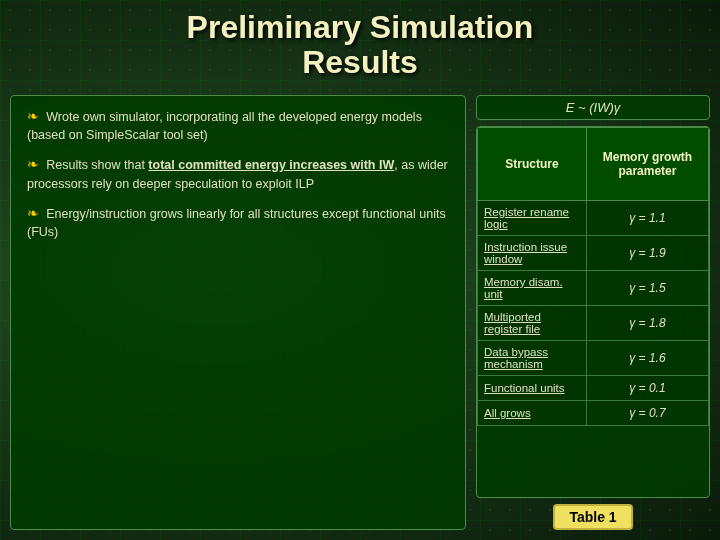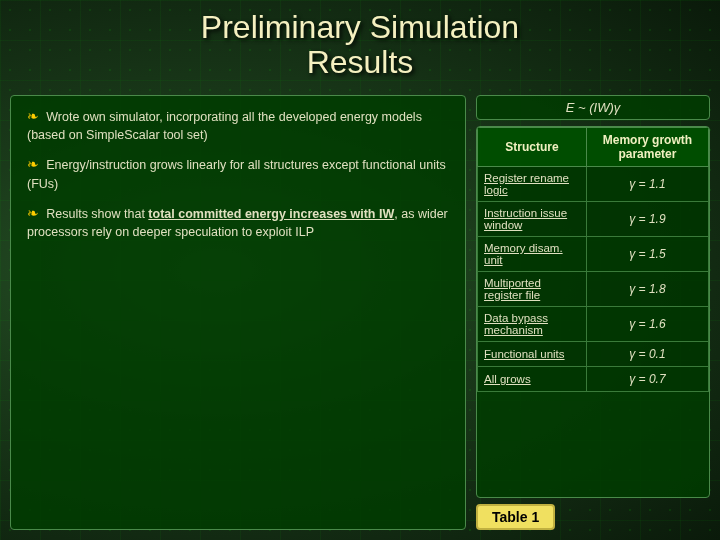--- a/index.html
+++ b/index.html
@@ -44,21 +44,21 @@
       position: absolute;
       top: 10px;
       left: 10px;
       right: 10px;
       text-align: center;
       z-index: 2;
     }
 
     .title {
       font-size: 32px;
-      font-weight: normal;
+      font-weight: bold;
       color: #f5f0c0;
       text-shadow: 2px 2px 4px #000;
       line-height: 1.1;
     }
 
     .content-area {
       position: absolute;
       top: 95px;
       left: 10px;
       right: 10px;
@@ -122,21 +122,21 @@
 
     table {
       width: 100%;
       border-collapse: collapse;
       font-size: 12px;
     }
 
     thead tr th {
       background: rgba(0, 80, 0, 0.9);
       color: #f0f0c0;
-      padding: 5px 6px;
+      padding: 22px 6px;
       text-align: center;
       border: 1px solid #4a8a4a;
       font-weight: bold;
       vertical-align: middle;
     }
 
     tbody tr td {
       padding: 5px 6px;
       border: 1px solid #3a7a3a;
       color: #e0e0c0;
@@ -157,21 +157,21 @@
     }
 
     .gamma-col {
       text-align: center;
       font-style: italic;
       font-size: 12px;
     }
 
     .table-label-row {
       display: flex;
-      justify-content: flex-start;
+      justify-content: center;
       margin-top: 0;
     }
 
     .table-label {
       background: #f0e060;
       color: #000;
       font-weight: bold;
       font-size: 14px;
       padding: 3px 14px;
       border-radius: 4px;
@@ -197,25 +197,25 @@
 
 <div class="content-area">
 
   <div class="left-panel">
     <div class="bullet-item">
       <span class="bullet-icon">❧</span>
       <span>Wrote own simulator, incorporating all the developed energy models (based on SimpleScalar tool set)</span>
     </div>
     <div class="bullet-item">
       <span class="bullet-icon">❧</span>
-      <span>Energy/instruction grows linearly for all structures except functional units (FUs)</span>
+      <span>Results show that <span class="highlight">total committed energy increases with IW</span>, as wider processors rely on deeper speculation to exploit ILP</span>
     </div>
     <div class="bullet-item">
       <span class="bullet-icon">❧</span>
-      <span>Results show that <span class="highlight">total committed energy increases with IW</span>, as wider processors rely on deeper speculation to exploit ILP</span>
+      <span>Energy/instruction grows linearly for all structures except functional units (FUs)</span>
     </div>
   </div>
 
   <div class="right-panel">
     <div class="formula-box">
       <span>E ~ (IW)γ</span>
     </div>
 
     <div class="table-wrapper">
       <table>

